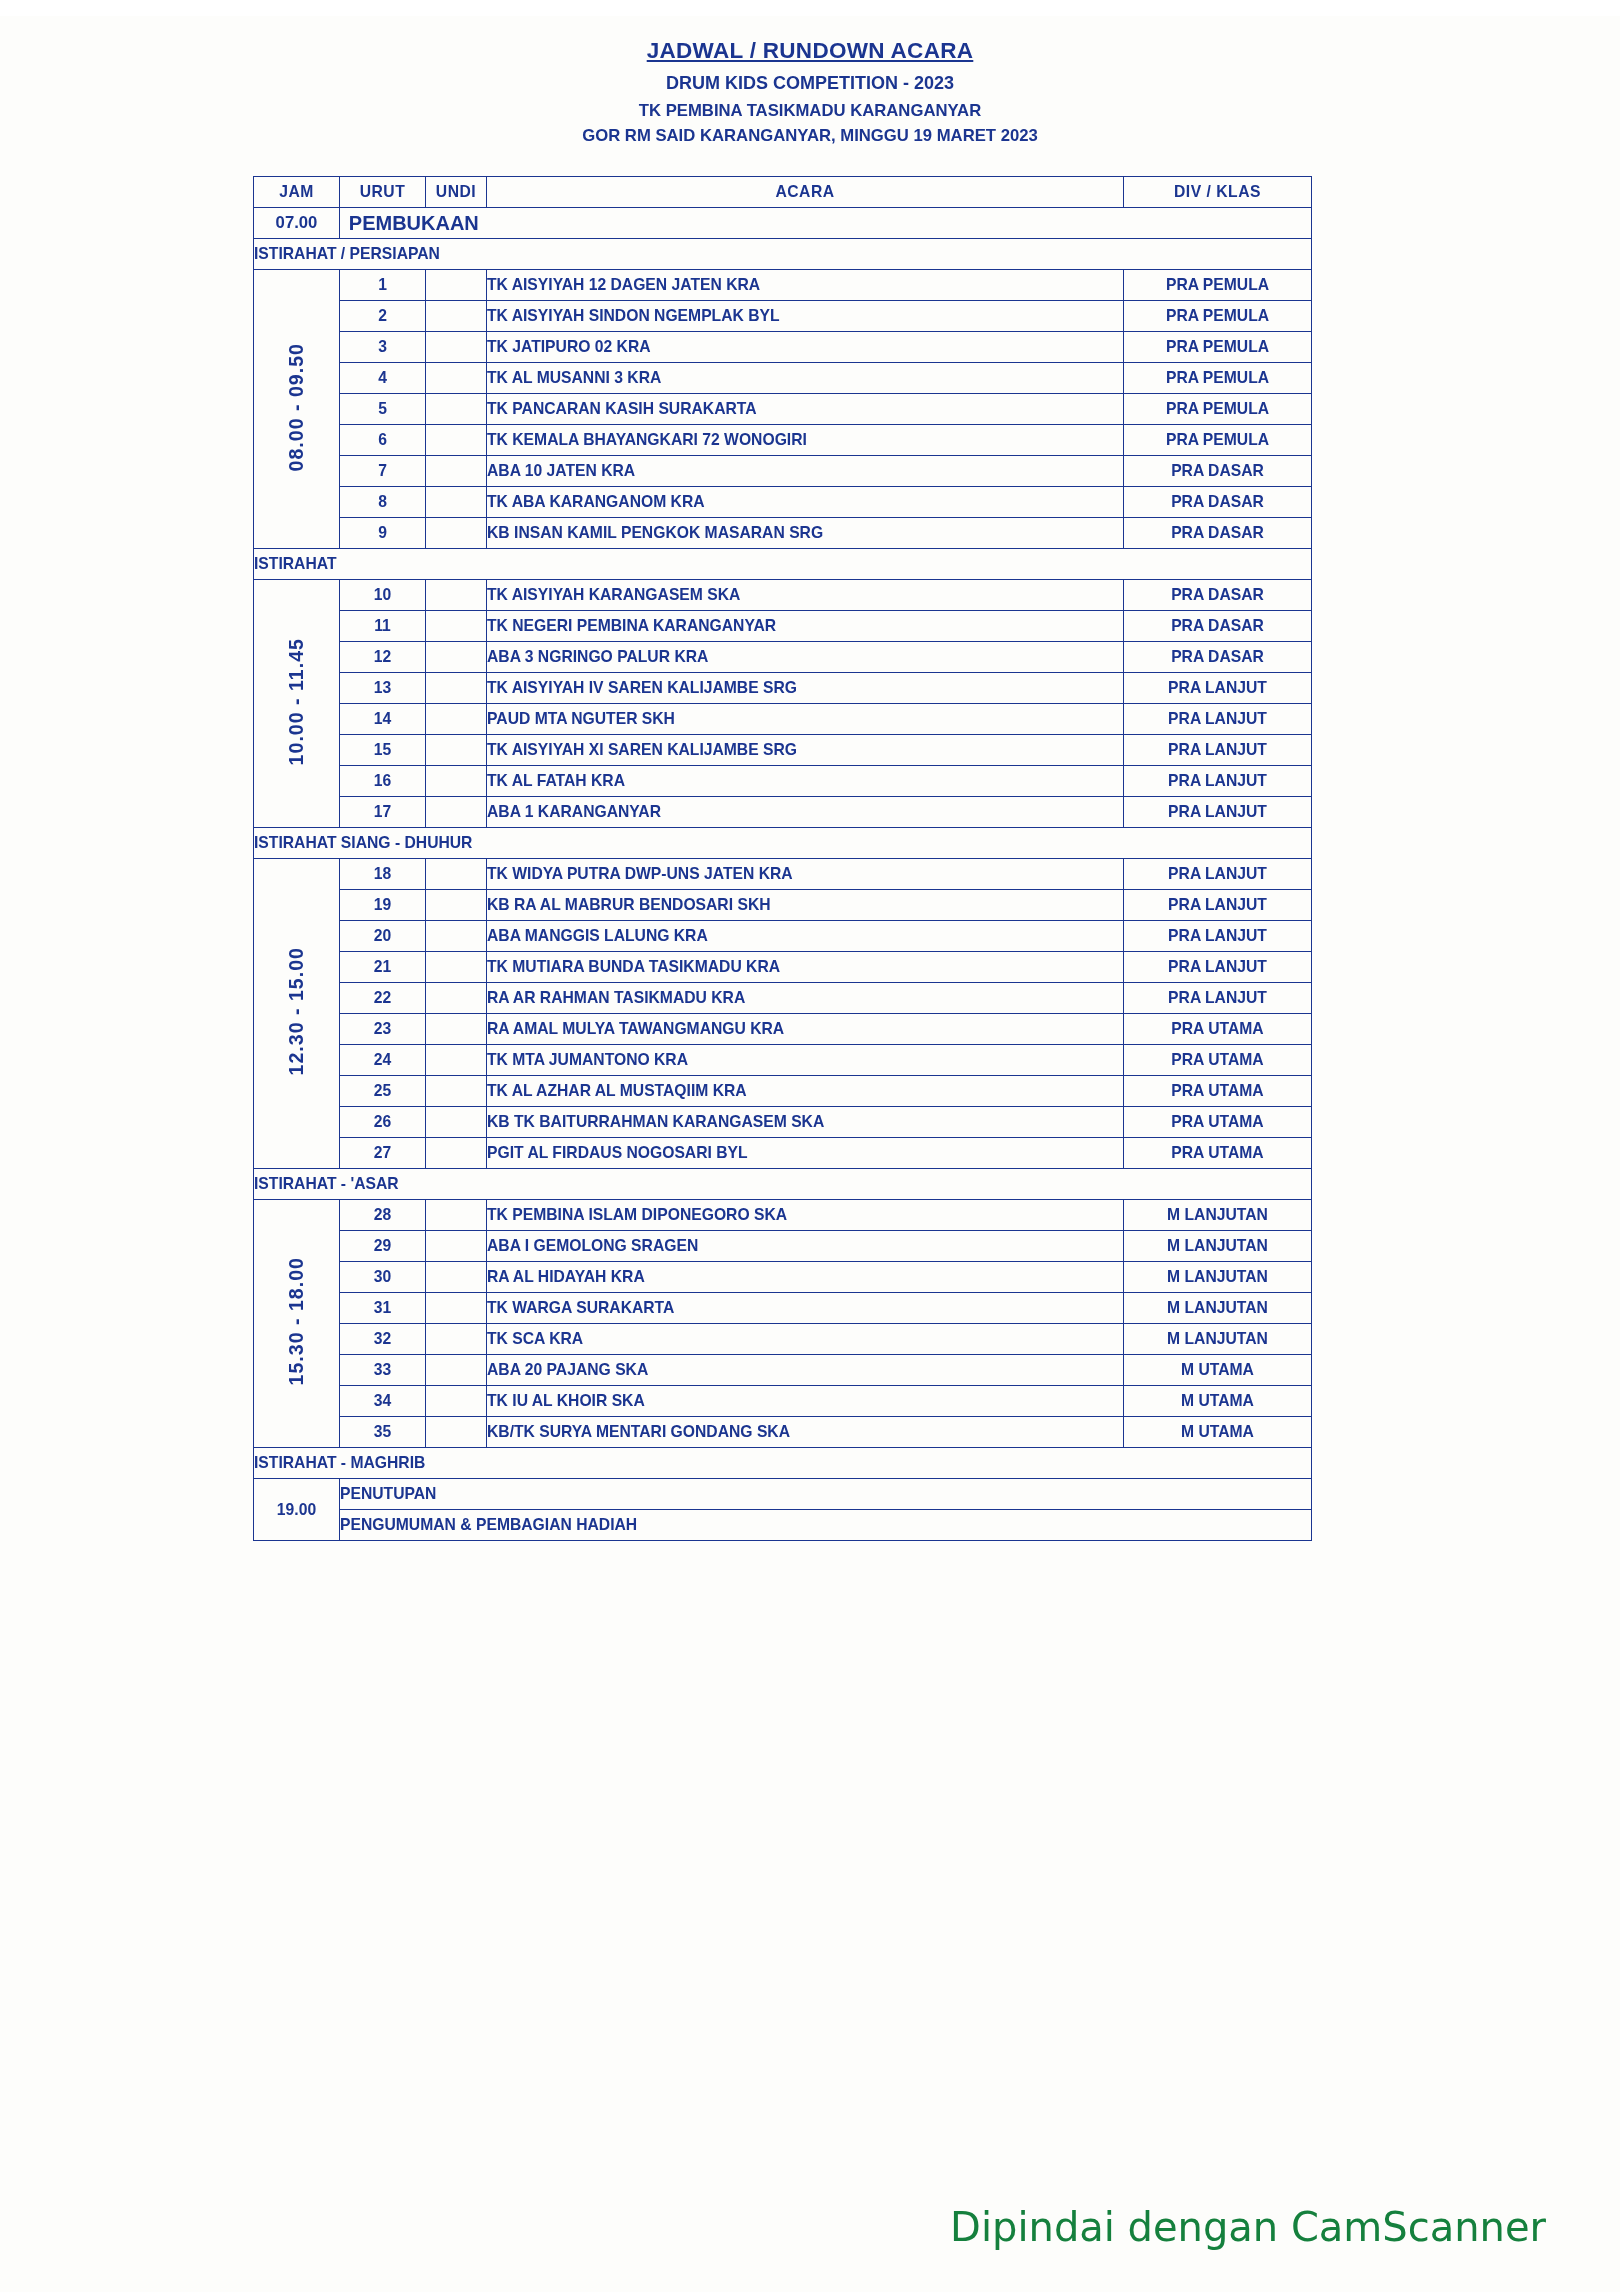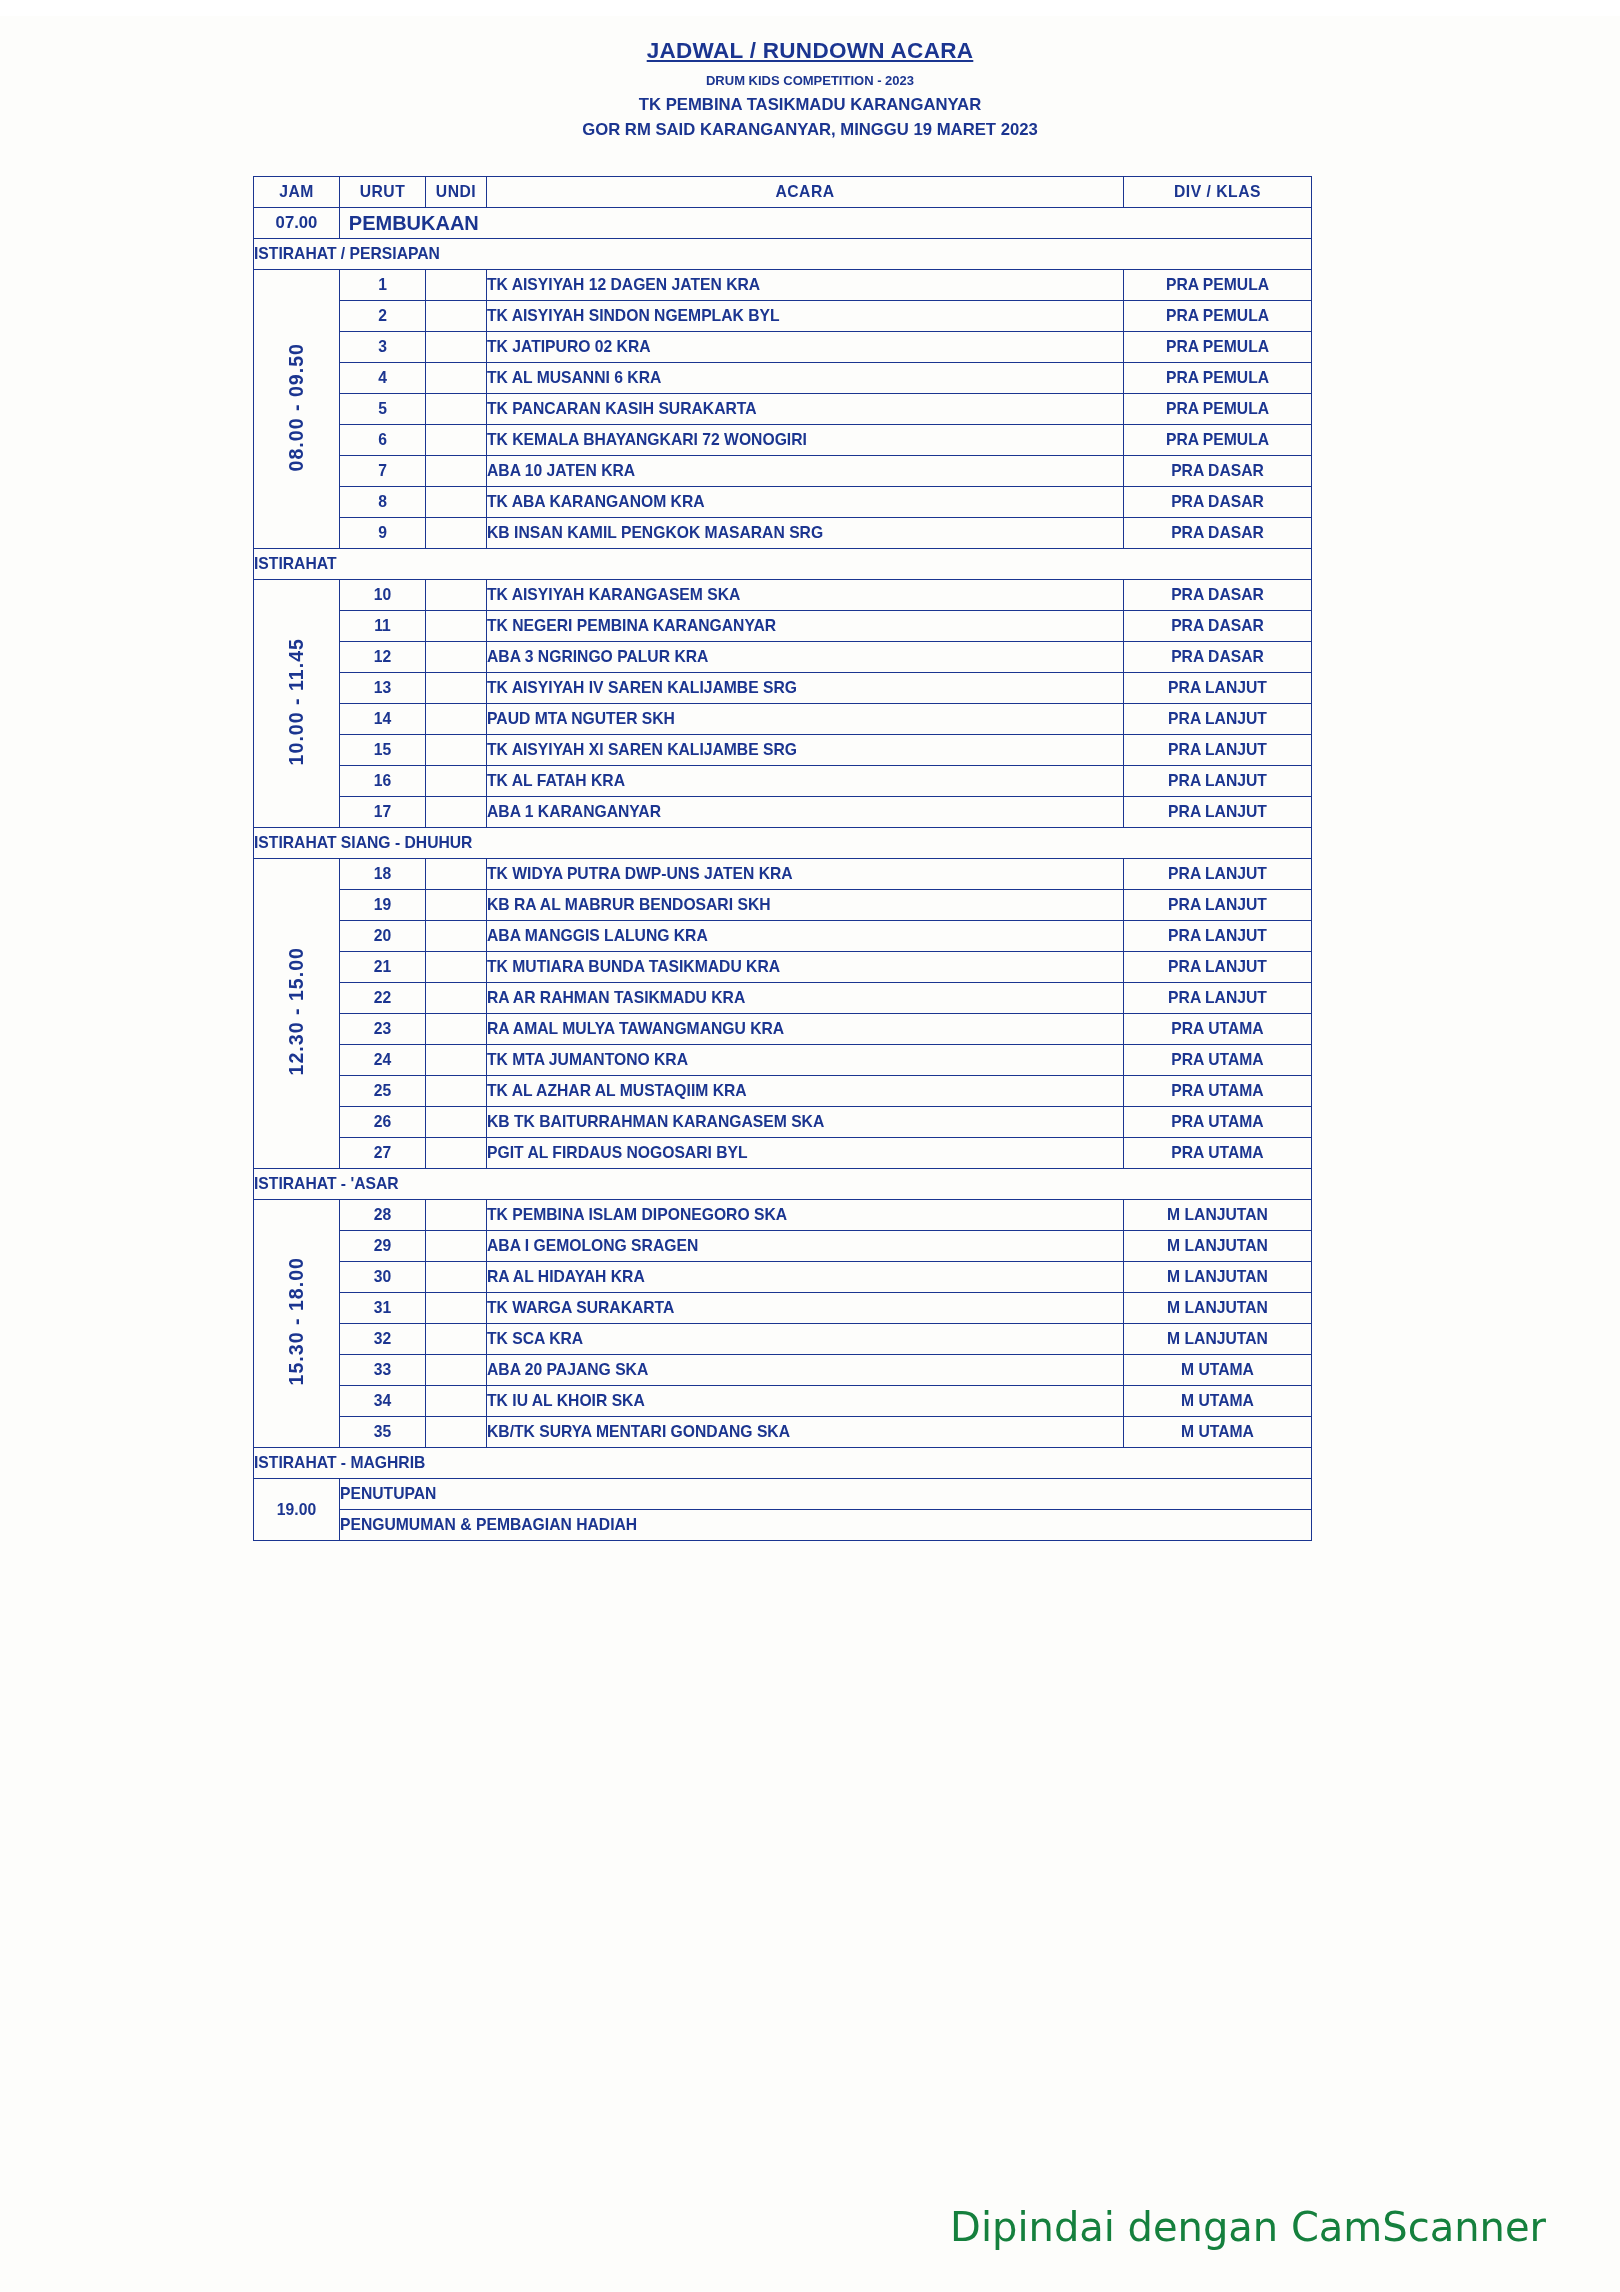--- a/index.html
+++ b/index.html
@@ -27,21 +27,21 @@
     padding-top: 21.6px;
   }
   .header .line1 {
     font-size: 22.5px;
     font-weight: bold;
     letter-spacing: 0.3px;
     text-decoration: underline;
     color: #1b3590;
   }
   .header .line2 {
-    font-size: 13px;
+    font-size: 18px;
     font-weight: bold;
     margin-top: 9.8px;
     color: #1b3590;
   }
   .header .line3 {
     font-size: 16.7px;
     font-weight: bold;
     margin-top: 6.9px;
     color: #1b3590;
   }
@@ -196,21 +196,21 @@
           </tr>
           <tr>
             <td class="num">3</td>
             <td class="blank-cell"></td>
             <td class="acara-cell">TK JATIPURO 02 KRA</td>
             <td class="div-cell">PRA PEMULA</td>
           </tr>
           <tr>
             <td class="num">4</td>
             <td class="blank-cell"></td>
-            <td class="acara-cell">TK AL MUSANNI 6 KRA</td>
+            <td class="acara-cell">TK AL MUSANNI 3 KRA</td>
             <td class="div-cell">PRA PEMULA</td>
           </tr>
           <tr>
             <td class="num">5</td>
             <td class="blank-cell"></td>
             <td class="acara-cell">TK PANCARAN KASIH SURAKARTA</td>
             <td class="div-cell">PRA PEMULA</td>
           </tr>
           <tr>
             <td class="num">6</td>

